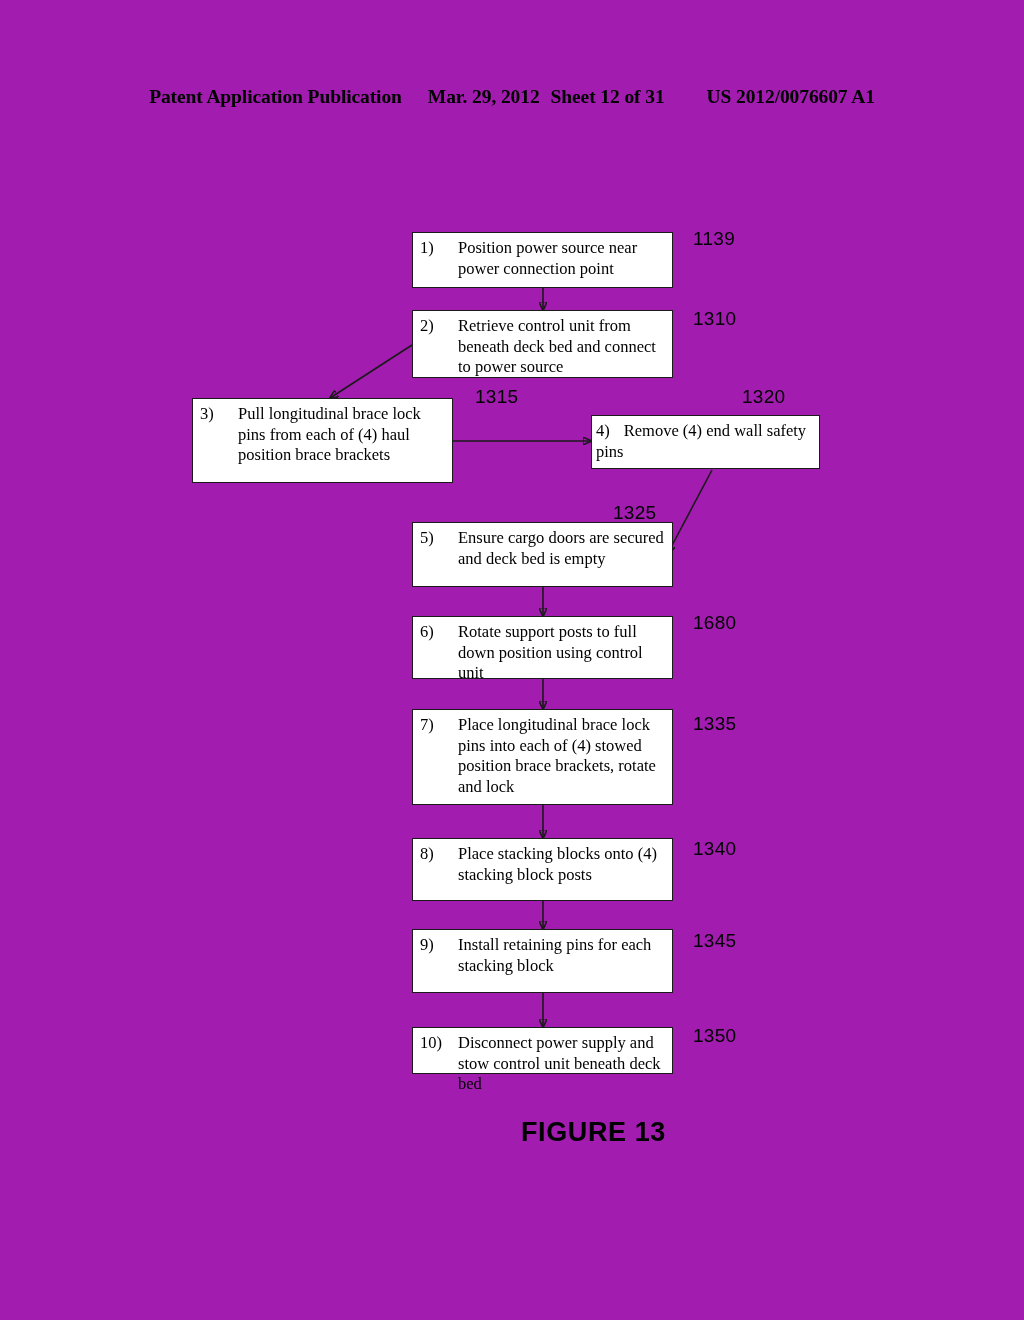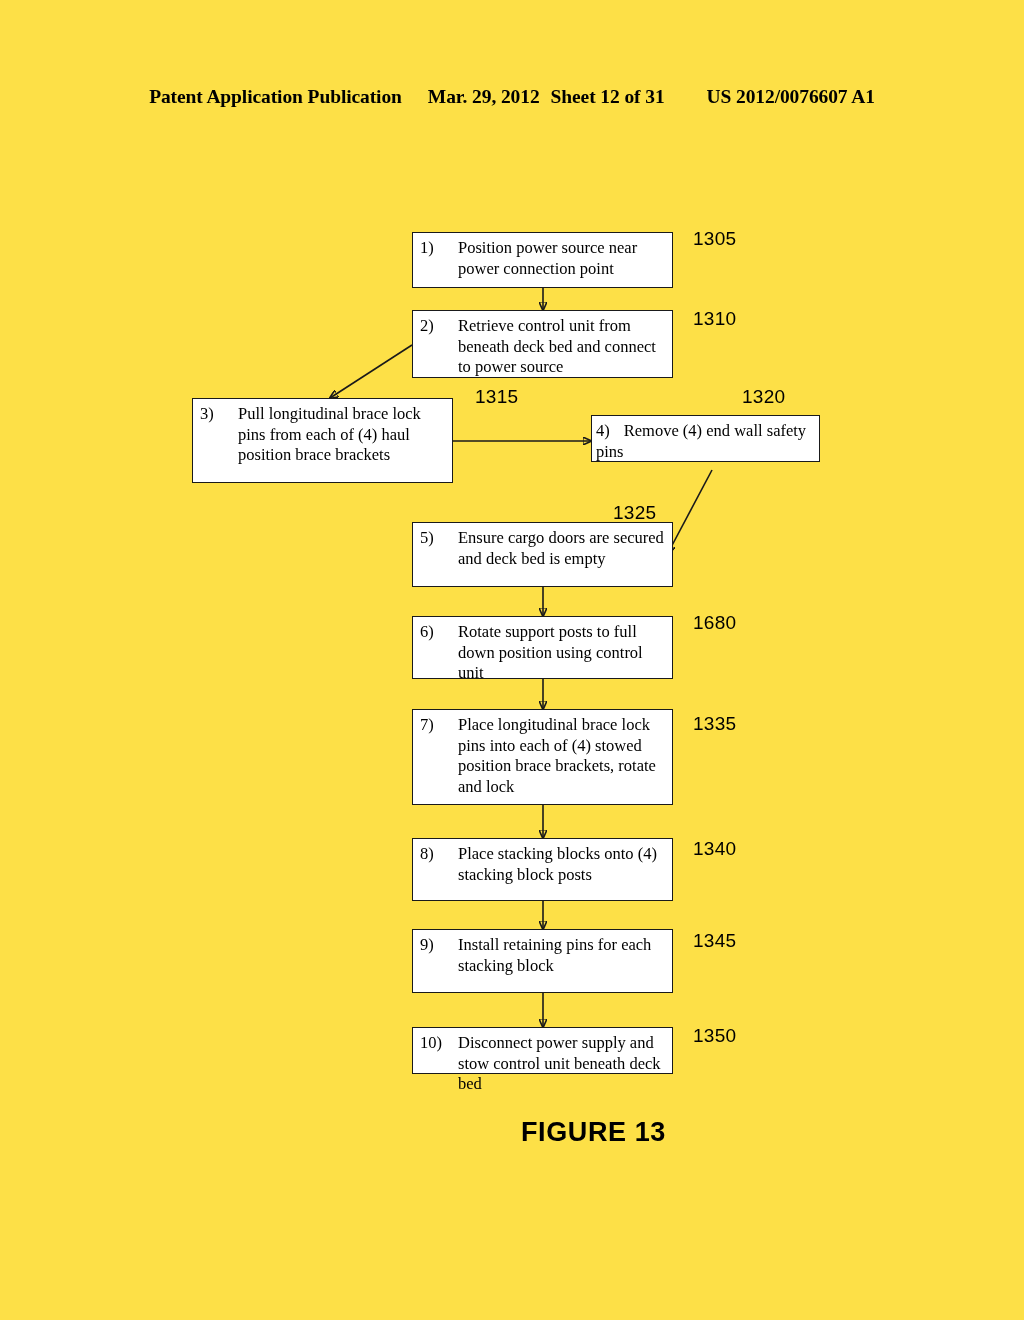--- a/index.html
+++ b/index.html
@@ -9,21 +9,21 @@
     background: #ffffff;
   }
   body {
     font-family: "Liberation Serif", serif;
     color: #000000;
   }
   #page {
     position: relative;
     width: 1024px;
     height: 1320px;
-    background: #fde047;
+    background: #a21caf;
     overflow: hidden;
   }
 
   
   .page-header {
     position: absolute;
     left: 0;
     top: 86px;
     width: 1024px;
     height: 26px;
@@ -155,39 +155,39 @@
 
     <line x1="543" y1="993" x2="543" y2="1027" marker-end="url(#arrowhead)"></line>
   </svg>
 
   <div class="node" style="left:412px; top:232px; width:261px; height:56px;">
     <div class="row">
       <span class="num">1)</span>
       <span class="body">Position power source near power connection point</span>
     </div>
   </div>
-  <div class="refnum" style="left:693px; top:228px;">1305</div>
+  <div class="refnum" style="left:693px; top:228px;">1139</div>
 
   <div class="node" style="left:412px; top:310px; width:261px; height:68px;">
     <div class="row">
       <span class="num">2)</span>
       <span class="body">Retrieve control unit from beneath deck bed and connect to power source</span>
     </div>
   </div>
   <div class="refnum" style="left:693px; top:308px;">1310</div>
 
   <div class="node" style="left:192px; top:398px; width:261px; height:85px;">
     <div class="row">
       <span class="num">3)</span>
       <span class="body">Pull longitudinal brace lock pins from each of (4) haul position brace brackets</span>
     </div>
   </div>
   <div class="refnum" style="left:475px; top:386px;">1315</div>
 
-  <div class="node flow" style="left:591px; top:415px; width:229px; height:47px; padding-left:4px;">
+  <div class="node flow" style="left:591px; top:415px; width:229px; height:54px; padding-left:4px;">
     <div class="text-flow">
       <span class="num-inline">4)</span><span>Remove (4) end wall safety  pins</span>
     </div>
   </div>
   <div class="refnum" style="left:742px; top:386px;">1320</div>
 
   <div class="node" style="left:412px; top:522px; width:261px; height:65px;">
     <div class="row">
       <span class="num">5)</span>
       <span class="body">Ensure cargo doors are secured and deck bed is empty</span>

